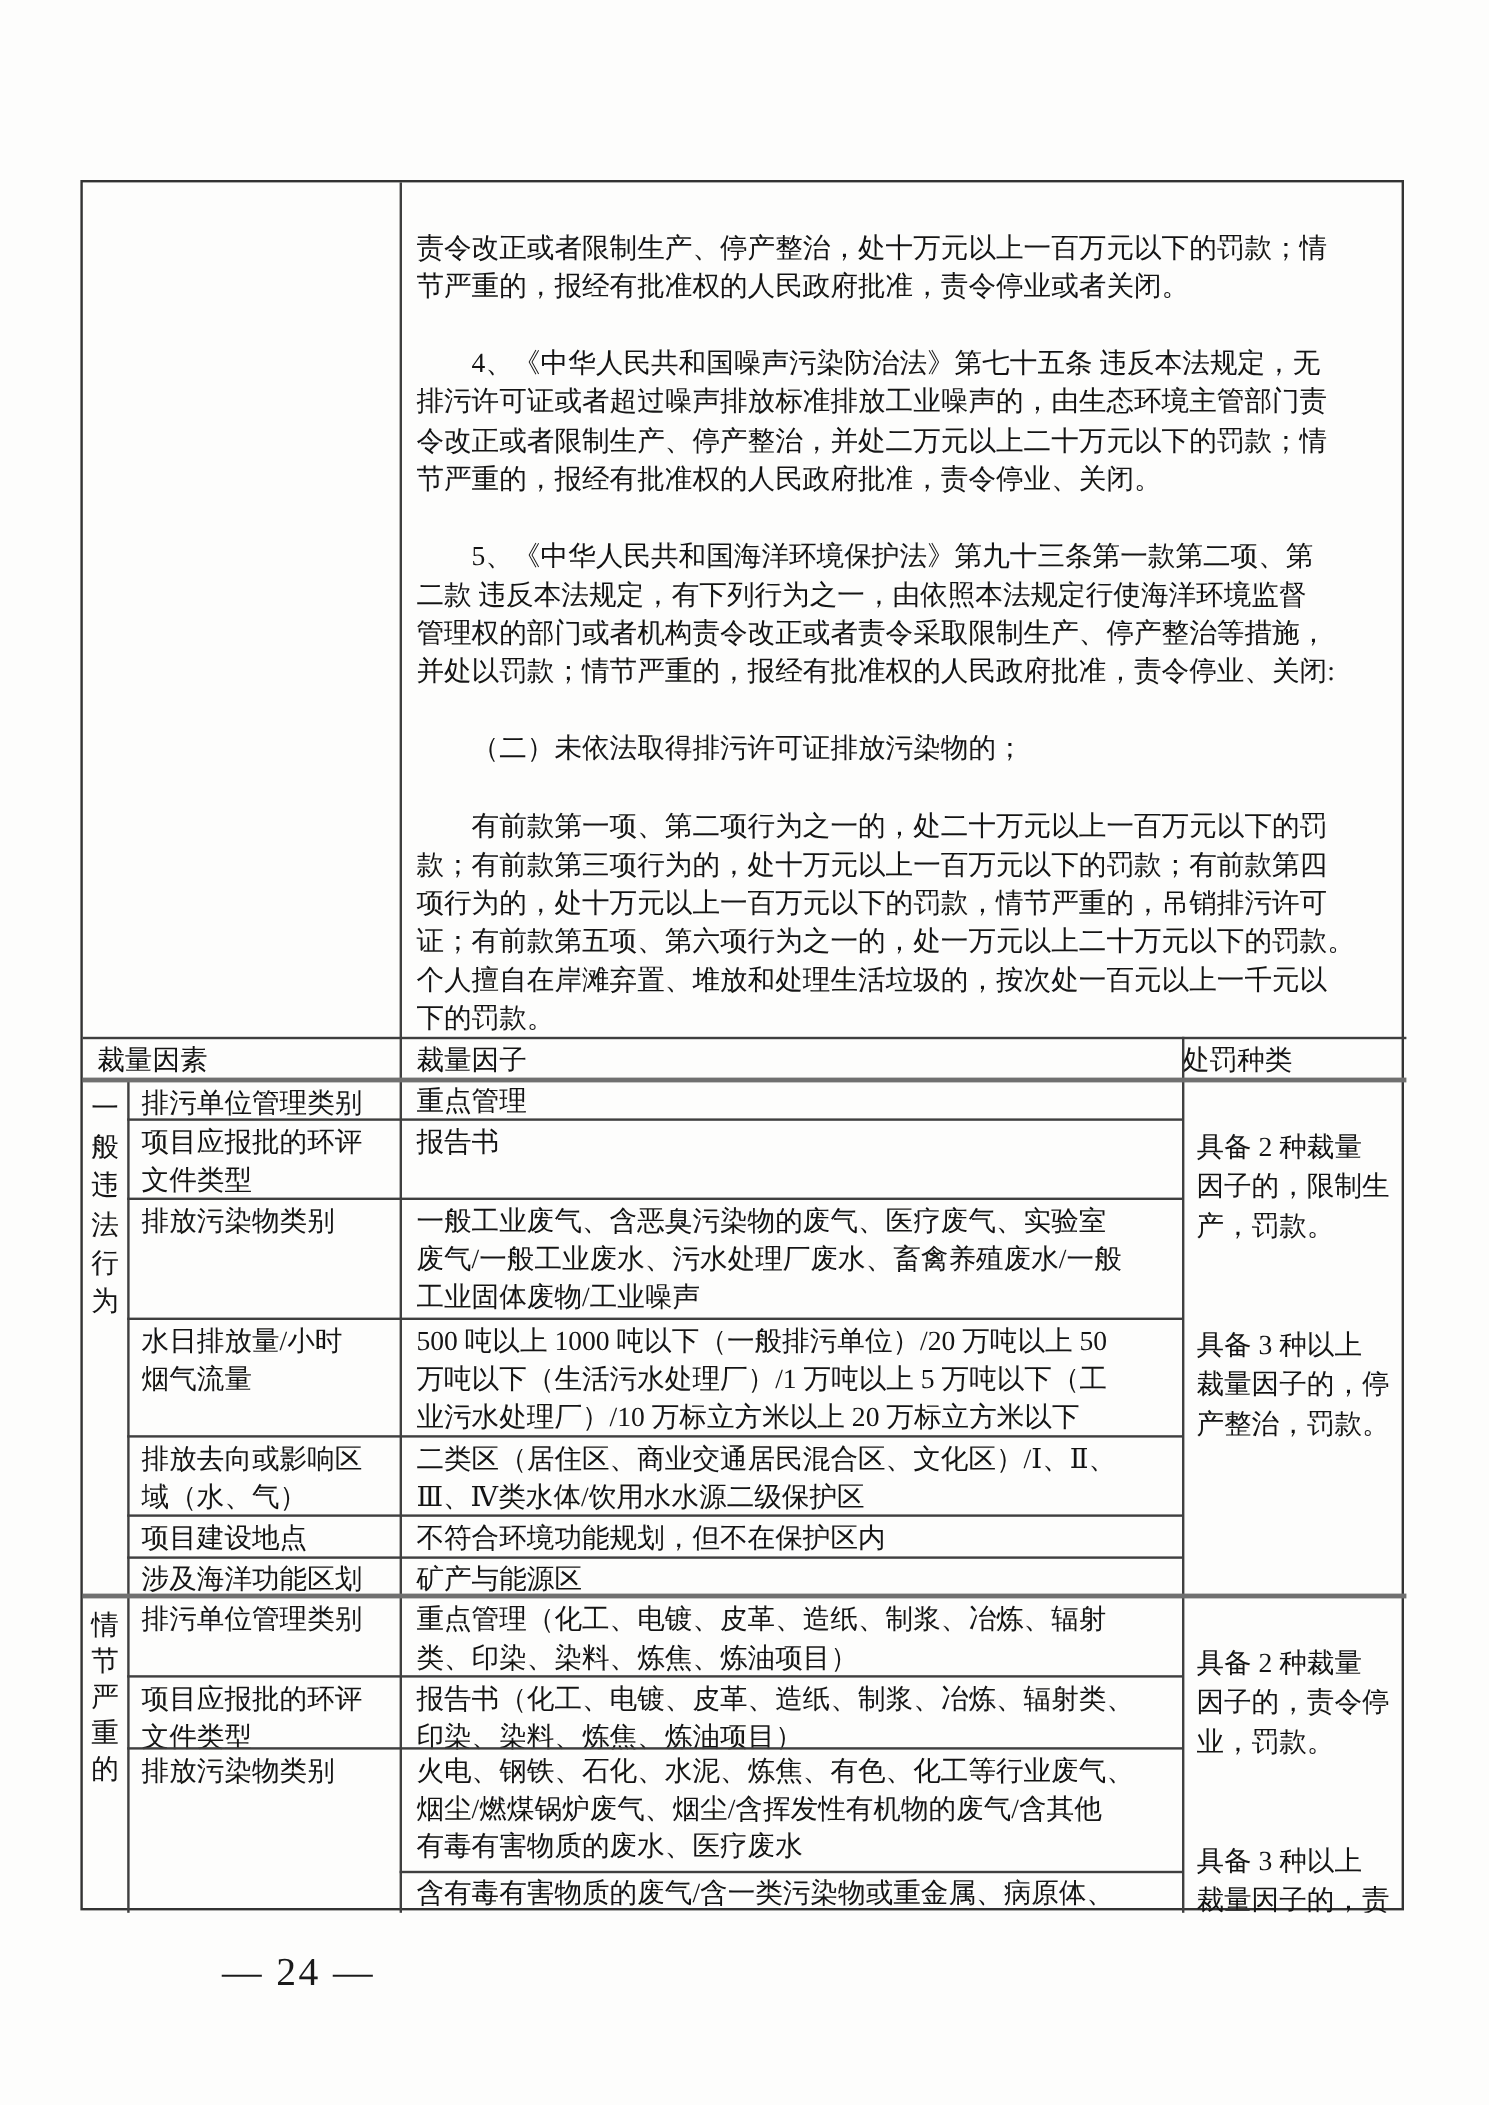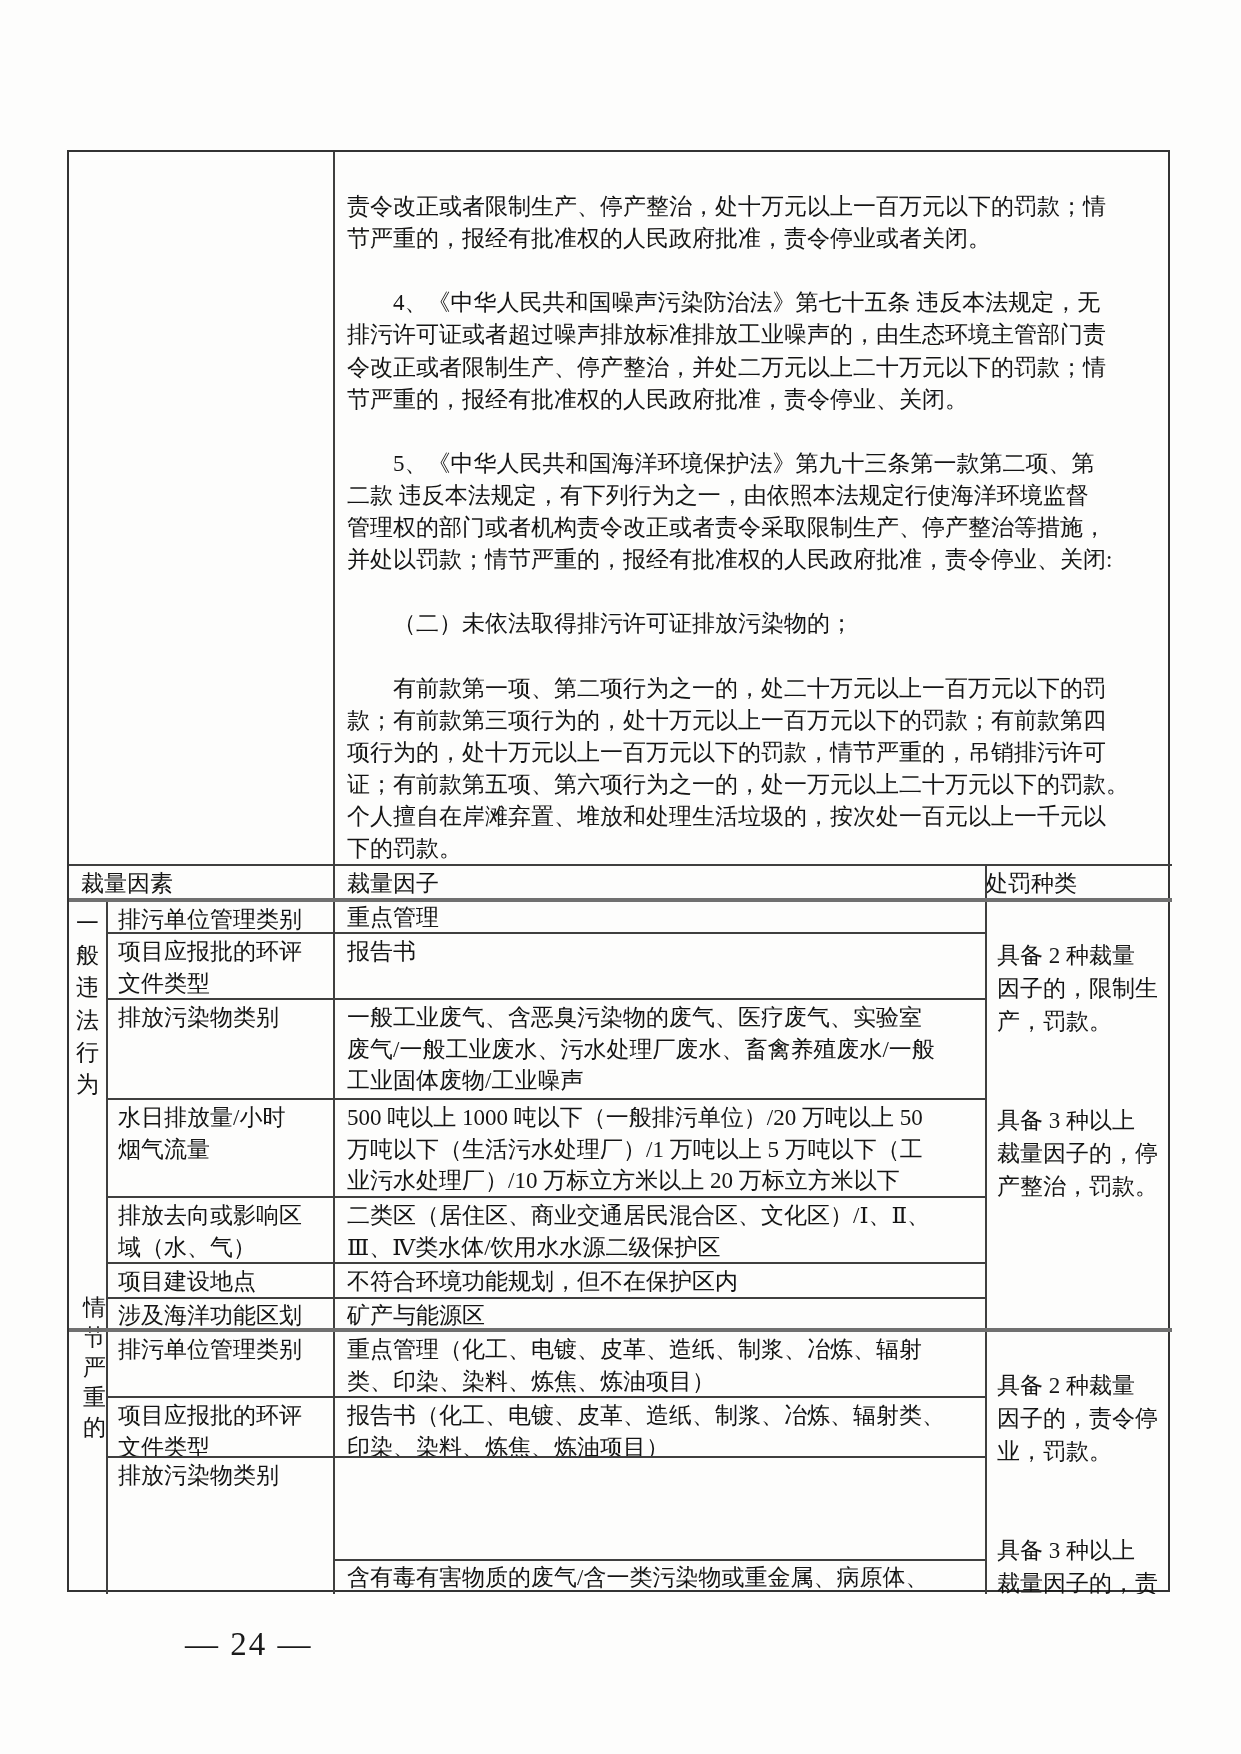--- a/index.html
+++ b/index.html
@@ -95,32 +95,35 @@
 
     <div class="cell penalty" style="left:916px;top:750px;width:187px;height:430px;">
       <p>具备 2 种裁量
 因子的，限制生
 产，罚款。</p>
       <p>具备 3 种以上
 裁量因子的，停
 产整治，罚款。</p>
     </div>
 
-    <div class="cell vcol" style="left:0;top:1133px;width:37px;height:262px;padding-top:8px;line-height:30px;text-align:right;">情节严重的</div>
+    <div class="cell vcol" style="left:0;top:1180px;width:37px;height:262px;padding-top:8px;line-height:30px;">情节严重的</div>
 
     <div class="cell label" style="left:37px;top:1180px;width:227px;height:66px;">排污单位管理类别</div>
     <div class="cell value" style="left:264px;top:1180px;width:652px;height:66px;">重点管理（化工、电镀、皮革、造纸、制浆、冶炼、辐射
 类、印染、染料、炼焦、炼油项目）</div>
 
     <div class="cell label" style="left:37px;top:1246px;width:227px;height:60px;">项目应报批的环评
 文件类型</div>
     <div class="cell value" style="left:264px;top:1246px;width:652px;height:60px;">报告书（化工、电镀、皮革、造纸、制浆、冶炼、辐射类、
 印染、染料、炼焦、炼油项目）</div>
 
     <div class="cell label" style="left:37px;top:1306px;width:227px;height:136px;">排放污染物类别</div>
+    <div class="cell value" style="left:264px;top:1306px;width:652px;height:101px;">火电、钢铁、石化、水泥、炼焦、有色、化工等行业废气、
+烟尘/燃煤锅炉废气、烟尘/含挥发性有机物的废气/含其他
+有毒有害物质的废水、医疗废水</div>
     <div class="cell value" style="left:264px;top:1409px;width:652px;height:33px;padding-top:1px;">含有毒有害物质的废气/含一类污染物或重金属、病原体、</div>
 
     <div class="cell penalty" style="left:916px;top:1180px;width:187px;height:262px;">
       <p>具备 2 种裁量
 因子的，责令停
 业，罚款。</p>
       <p>具备 3 种以上
 裁量因子的，责
 令关闭，罚款。</p>
     </div>

